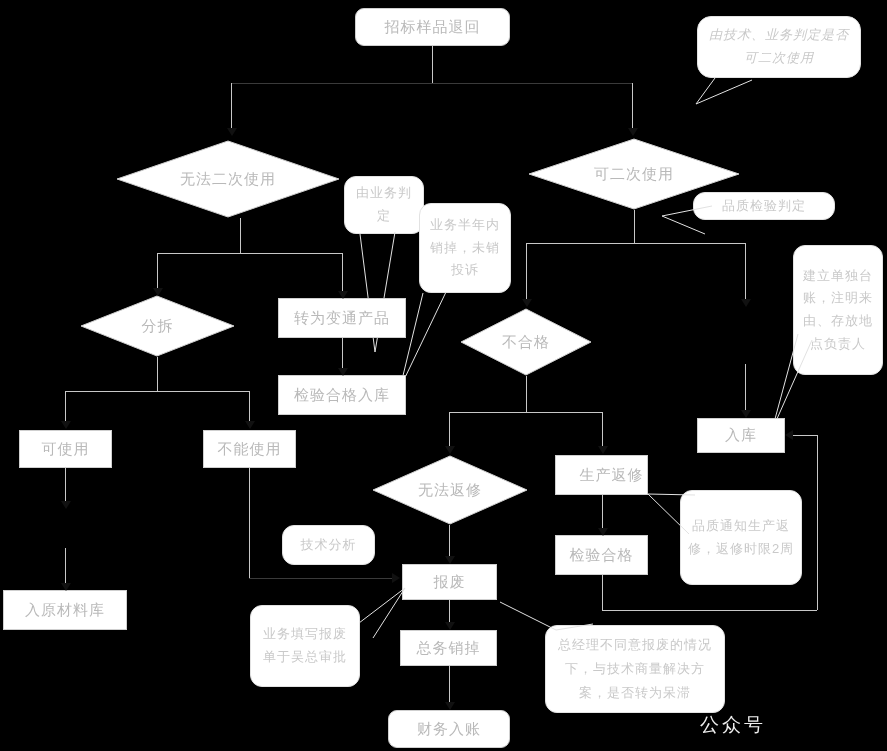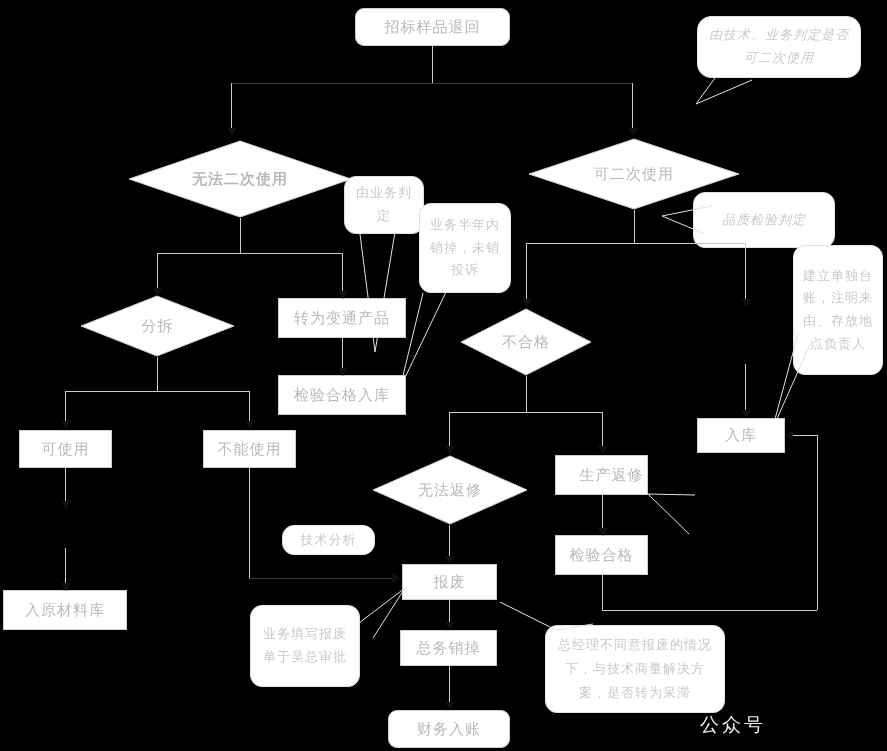--- a/index.html
+++ b/index.html
@@ -36,21 +36,21 @@
     <span>招标样品退回</span>
   </div>
 
   <div class="node callout" style="left:697px;top:16px;width:164px;height:62px;border-radius:14px;font-style:italic;">
     <span>由技术、业务判定是否可二次使用</span>
   </div>
   <svg class="tail" style="left:690px;top:72px;width:110px;height:36px;">
     <polyline points="25,6 6,32 62,8" fill="none" stroke="#e2e2e2" stroke-width="1"></polyline>
   </svg>
 
-  <div class="diamond-wrap" style="left:128px;top:140px;width:224px;height:78px;font-weight:bold;">
+  <div class="diamond-wrap" style="left:116px;top:140px;width:224px;height:78px;">
     <svg class="dshape" viewBox="0 0 224 78" preserveAspectRatio="none">
       <polygon points="112,1 223,39 112,77 1,39" fill="#ffffff" stroke="#cfcfcf" stroke-width="1"></polygon>
     </svg>
     <div class="dlabel">无法二次使用</div>
   </div>
 
   <div class="diamond-wrap" style="left:528px;top:138px;width:212px;height:72px;">
     <svg class="dshape" viewBox="0 0 212 72" preserveAspectRatio="none">
       <polygon points="106,1 211,36 106,71 1,36" fill="#ffffff" stroke="#cfcfcf" stroke-width="1"></polygon>
     </svg>
@@ -64,21 +64,21 @@
     <polyline points="20,4 35,122 55,2" fill="none" stroke="#e2e2e2" stroke-width="1"></polyline>
   </svg>
 
   <div class="node callout" style="left:419px;top:203px;width:92px;height:90px;">
     <span>业务半年内销掉，未销投诉</span>
   </div>
   <svg class="tail" style="left:398px;top:288px;width:120px;height:110px;">
     <polyline points="25,5 2,100 48,4" fill="none" stroke="#e2e2e2" stroke-width="1"></polyline>
   </svg>
 
-  <div class="node callout" style="left:693px;top:192px;width:142px;height:56px;font-style:italic;">
+  <div class="node callout" style="left:693px;top:192px;width:142px;height:28px;">
     <span>品质检验判定</span>
   </div>
   <svg class="tail" style="left:660px;top:204px;width:60px;height:40px;">
     <polyline points="52,2 2,12 45,30" fill="none" stroke="#e2e2e2" stroke-width="1"></polyline>
   </svg>
 
   <div class="node callout" style="left:793px;top:245px;width:90px;height:130px;">
     <span>建立单独台账，注明来由、存放地点负责人</span>
   </div>
   <svg class="tail" style="left:750px;top:330px;width:80px;height:110px;">
@@ -133,24 +133,27 @@
   </div>
 
   <div class="node box" style="left:555px;top:455px;width:93px;height:40px;padding-left:20px;">
     <span>生产返修</span>
   </div>
 
   <div class="node box" style="left:555px;top:535px;width:93px;height:40px;">
     <span>检验合格</span>
   </div>
 
-  <div class="node callout" style="left:282px;top:525px;width:93px;height:30px;align-items:center;">
+  <div class="node callout" style="left:282px;top:525px;width:93px;height:40px;align-items:center;">
     <span>技术分析</span>
   </div>
 
+  <div class="node callout" style="left:680px;top:490px;width:122px;height:95px;">
+    <span>品质通知生产返修，返修时限2周</span>
+  </div>
   <svg class="tail" style="left:645px;top:492px;width:60px;height:60px;">
     <polyline points="50,3 3,2 44,42" fill="none" stroke="#e2e2e2" stroke-width="1"></polyline>
   </svg>
 
   <div class="node box" style="left:402px;top:564px;width:95px;height:36px;align-items:center;">
     <span>报废</span>
   </div>
 
   <div class="node callout" style="left:250px;top:605px;width:110px;height:82px;">
     <span>业务填写报废单于吴总审批</span>

